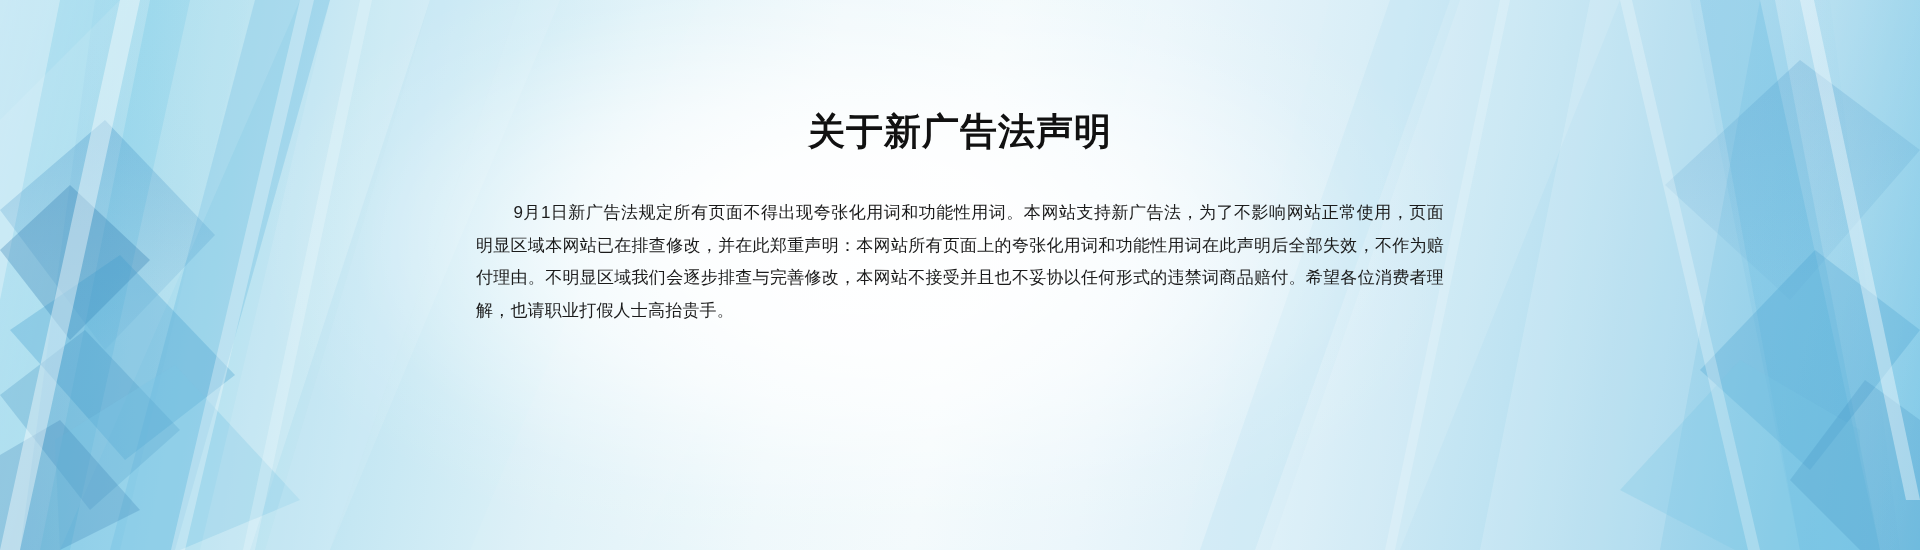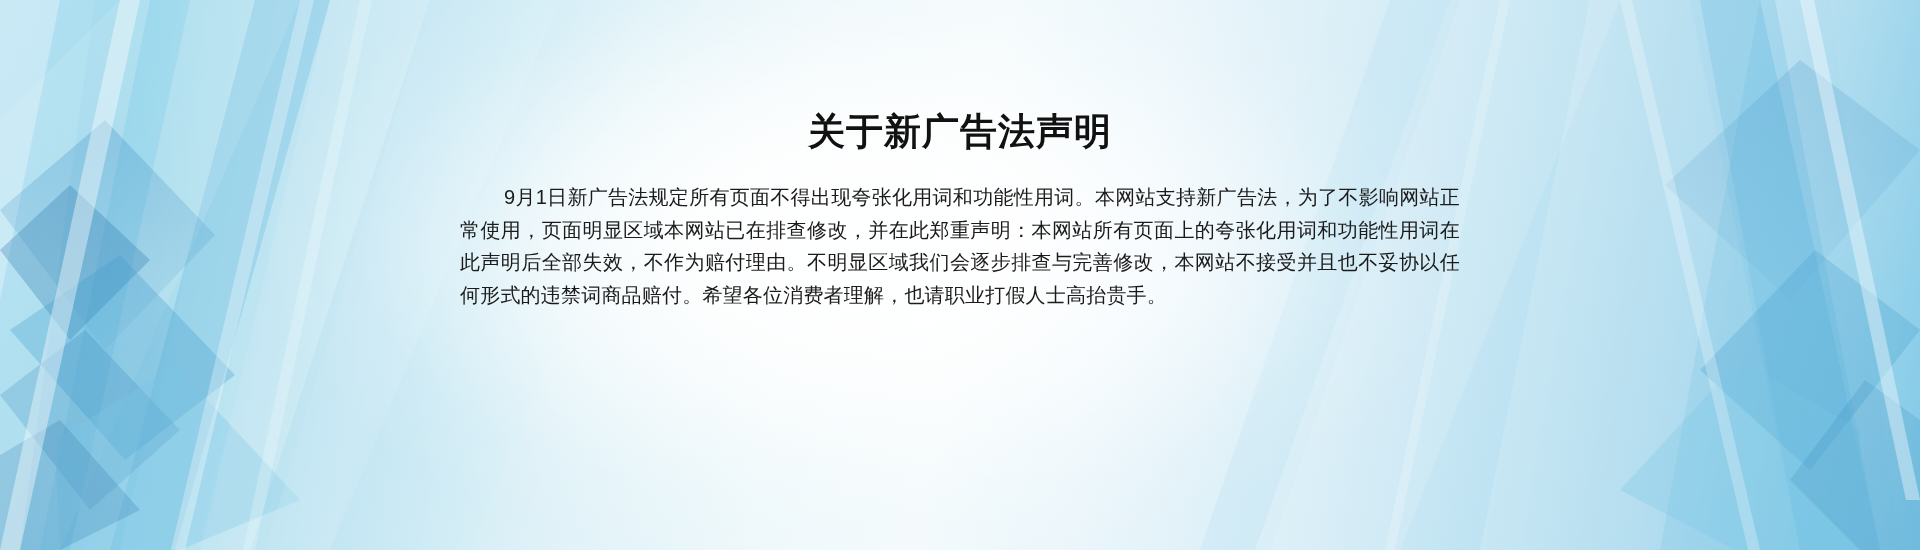--- a/index.html
+++ b/index.html
@@ -79,22 +79,22 @@
   }
 
   .body-block {
     position: absolute;
     left: 460px;
     top: 181px;
     width: 1000px;
   }
 
   .para {
-    margin: 0;
-    font-size: 20px;
+    margin: 16px;
+    font-size: 17px;
     line-height: 32.6px;
     color: #1b1b1b;
     text-align: justify;
     text-justify: inter-ideograph;
     letter-spacing: 0.2px;
   }
   .para.indent { text-indent: 2.2em; }
   .para.note  { text-indent: 0; }
 </style>
 </head>

